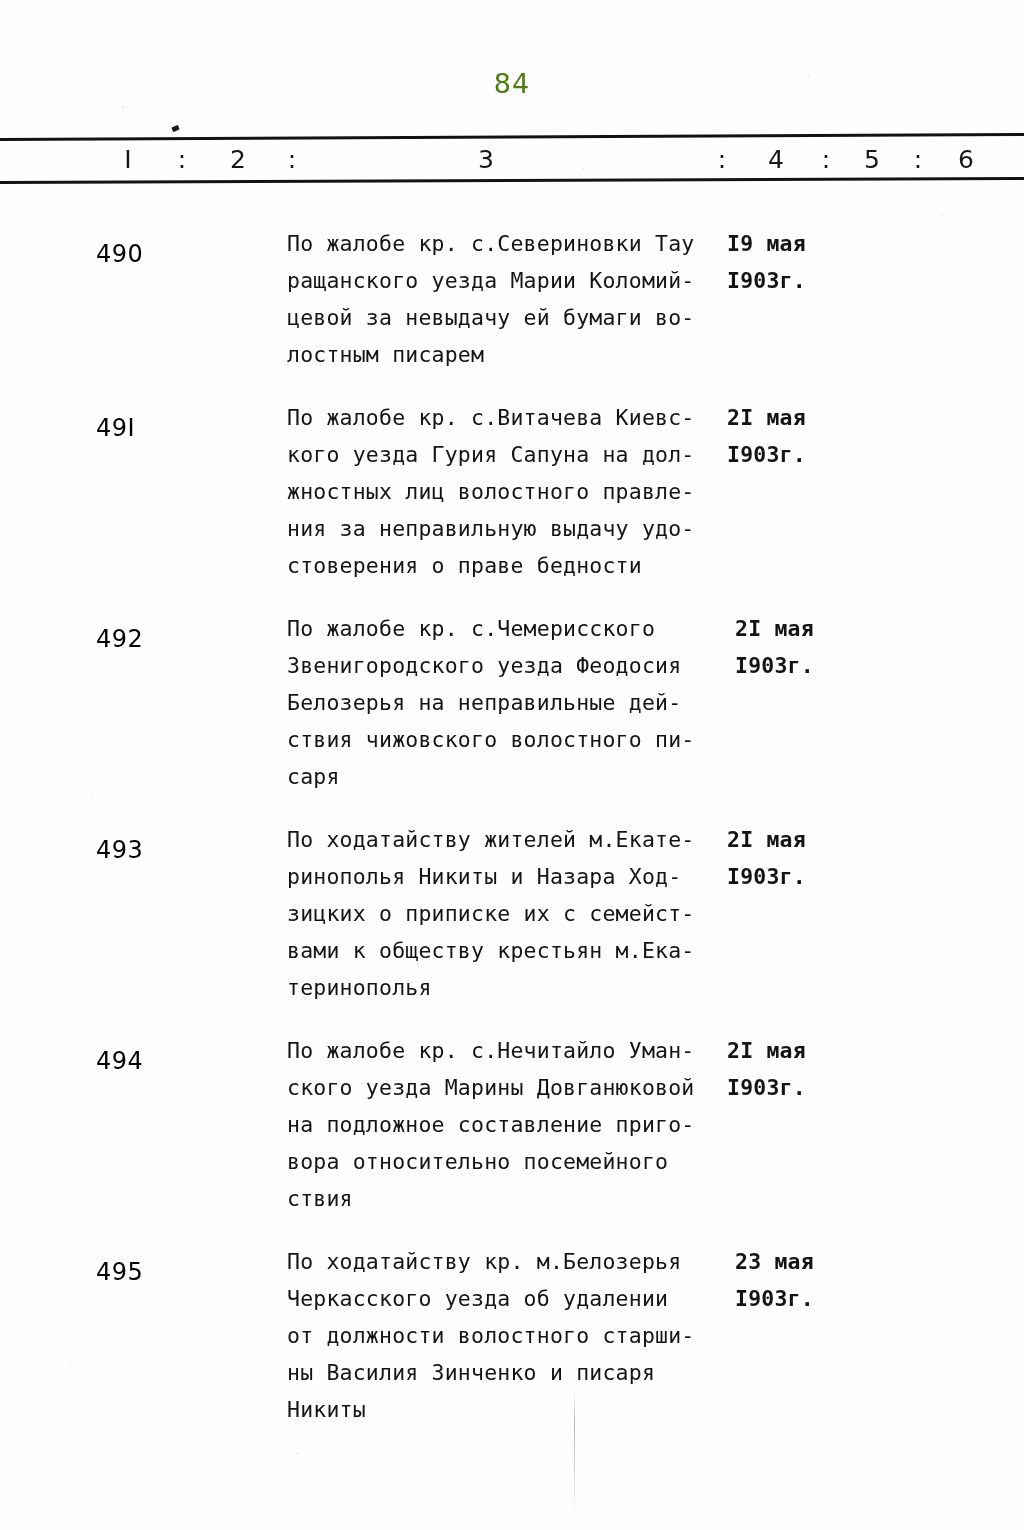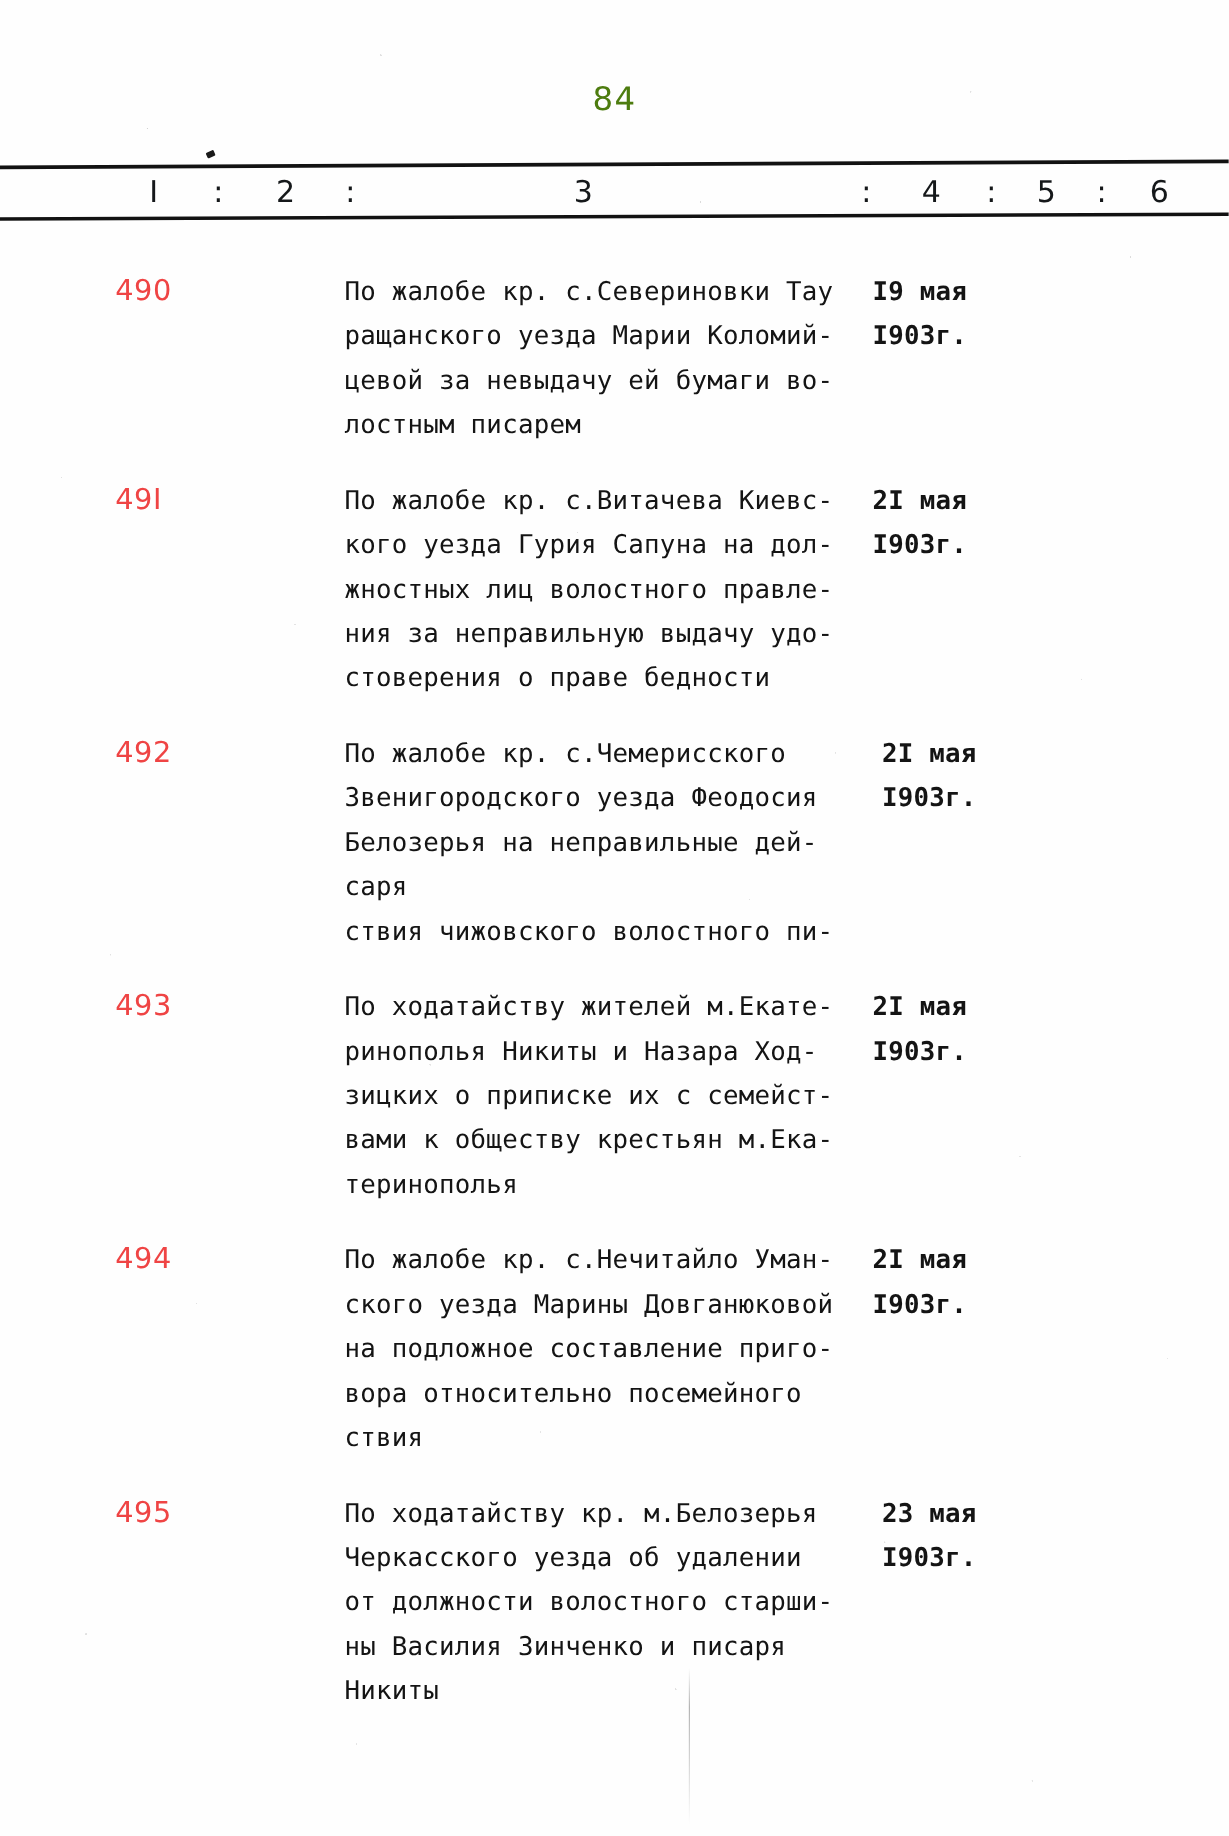--- a/index.html
+++ b/index.html
@@ -146,27 +146,27 @@
   .entry {
     position: relative;
     display: block;
     margin-bottom: 26px;
     min-height: 40px;
   }
 
   .entry-id {
     position: absolute;
     left: 96px;
-    top: 3px;
+    top: 15px;
     width: 84px;
     text-align: left;
     font-family: "DejaVu Sans", sans-serif;
     font-size: 24px;
     letter-spacing: 0.5px;
-    color: #ef4444;
+    color: #000000;
   }
 
   .entry-body {
     position: relative;
     margin-left: 287px;
     width: 700px;
   }
 
   .line {
     position: relative;
@@ -247,22 +247,22 @@
           <div class="line"><span class="txt">ния за неправильную выдачу удо-</span></div>
           <div class="line"><span class="txt">стоверения о праве бедности</span></div>
         </div>
       </div>
       <div class="entry">
         <div class="entry-id">492</div>
         <div class="entry-body">
           <div class="line"><span class="txt">По жалобе кр. с.Чемерисского</span><span class="date shift">2I мая</span></div>
           <div class="line"><span class="txt">Звенигородского уезда Феодосия</span><span class="date shift">I903г.</span></div>
           <div class="line"><span class="txt">Белозерья на неправильные дей-</span></div>
+          <div class="line"><span class="txt">ствия чижовского волостного пи-</span></div>
           <div class="line"><span class="txt">саря</span></div>
-          <div class="line"><span class="txt">ствия чижовского волостного пи-</span></div>
         </div>
       </div>
       <div class="entry">
         <div class="entry-id">493</div>
         <div class="entry-body">
           <div class="line"><span class="txt">По ходатайству жителей м.Екате-</span><span class="date">2I мая</span></div>
           <div class="line"><span class="txt">ринополья Никиты и Назара Ход-</span><span class="date">I903г.</span></div>
           <div class="line"><span class="txt">зицких о приписке их с семейст-</span></div>
           <div class="line"><span class="txt">вами к обществу крестьян м.Ека-</span></div>
           <div class="line"><span class="txt">теринополья</span></div>

